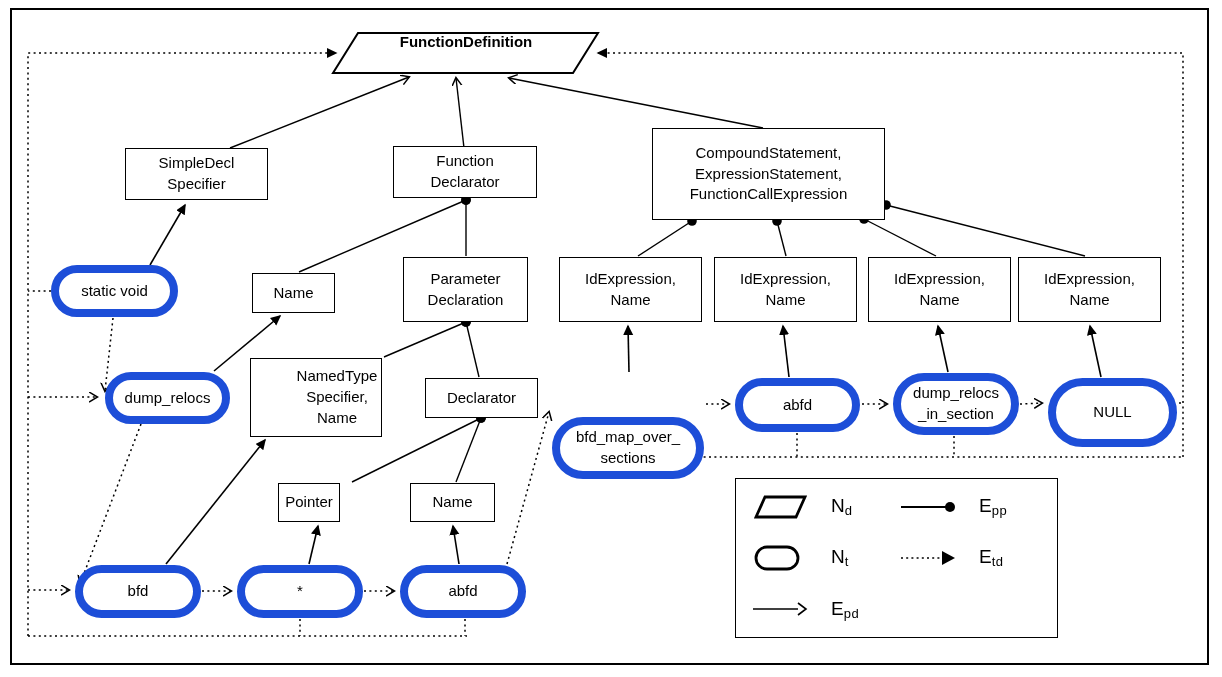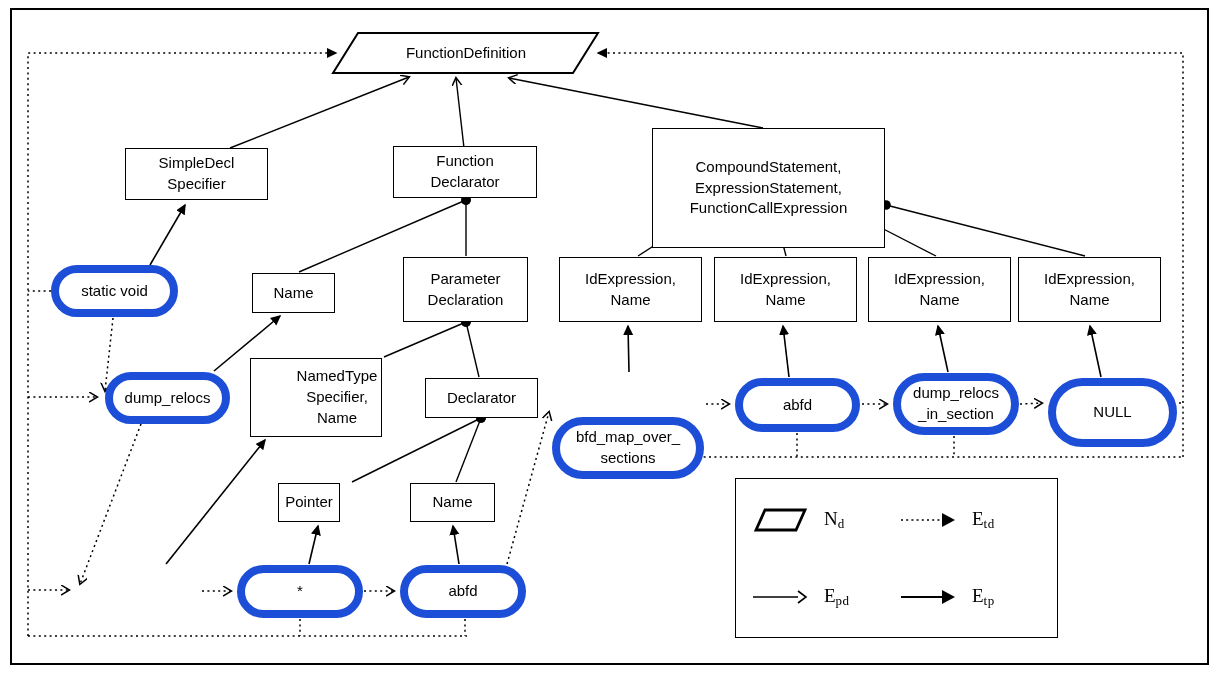--- a/index.html
+++ b/index.html
@@ -21,21 +21,21 @@
   .stadium{border:8px solid #1d4ed8;border-radius:999px;}
   .plabel{background:transparent;}
   .legend{
     position:absolute;left:735px;top:478px;width:323px;height:160px;
     border:1.6px solid #000;box-sizing:border-box;background:#fff;
     display:grid;grid-template-columns:148px 1fr;grid-auto-rows:1fr;
     align-items:center;padding:2px 0 2px 14px;
   }
   .lcell{display:flex;align-items:center;gap:12px;}
   .licon{width:62px;display:flex;justify-content:flex-start;align-items:center;flex:none;}
-  .llabel{font-family:Liberation Serif, serif;font-size:19px;line-height:1;}
+  .llabel{font-family:Liberation Sans, sans-serif;font-size:19px;line-height:1;margin-left:7px;}
   .llabel sub{font-size:13px;vertical-align:-3px;letter-spacing:.5px;}
 </style>
 </head>
 <body>
 
 <div class="stage">
   <div class="outer-border"></div>
 
   <svg class="edges" width="1222" height="677" viewBox="0 0 1222 677">
     <defs>
@@ -104,49 +104,50 @@
       <path d="M628,457 L1183,457"></path>
       <path d="M628,436 L628,457"></path>
       <path d="M797,433 L797,457"></path>
       <path d="M954,436 L954,457"></path>
       <path d="M1179,403 L1183,403"></path>
     </g>
 
     <polygon points="358,33 598,33 573,73 333,73" fill="#fff" stroke="#000" stroke-width="2"></polygon>
   </svg>
 
-  <div class="node plabel" style="left:376px;top:43px;width:180px;height:21px;">FunctionDefinition</div>
+  <div class="node plabel" style="left:376px;top:32px;width:180px;height:21px;font-weight:bold;">FunctionDefinition</div>
 
   <div class="node rect" style="left:125px;top:148px;width:143px;height:52px;">SimpleDecl
 Specifier</div>
   <div class="node rect" style="left:252px;top:273px;width:83px;height:40px;">Name</div>
   <div class="node rect" style="left:393px;top:146px;width:144px;height:52px;">Function
 Declarator</div>
   <div class="node rect" style="left:403px;top:257px;width:125px;height:65px;">Parameter
 Declaration</div>
-  <div class="node rect" style="left:652px;top:128px;width:233px;height:120px;">CompoundStatement,
+  <div class="node rect" style="left:652px;top:128px;width:233px;height:92px;">CompoundStatement,
 ExpressionStatement,
 FunctionCallExpression</div>
   <div class="node rect" style="left:559px;top:257px;width:143px;height:65px;">IdExpression,
 Name</div>
   <div class="node rect" style="left:714px;top:257px;width:143px;height:65px;">IdExpression,
 Name</div>
   <div class="node rect" style="left:868px;top:257px;width:143px;height:65px;">IdExpression,
 Name</div>
   <div class="node rect" style="left:1018px;top:257px;width:143px;height:65px;">IdExpression,
 Name</div>
   <div class="node rect" style="left:250px;top:358px;width:132px;height:79px;padding-left:42px;">NamedType
 Specifier,
 Name</div>
   <div class="node rect" style="left:425px;top:378px;width:113px;height:40px;">Declarator</div>
   <div class="node rect" style="left:278px;top:483px;width:62px;height:39px;">Pointer</div>
   <div class="node rect" style="left:410px;top:483px;width:85px;height:39px;">Name</div>
 
   <div class="node stadium" style="left:51px;top:265px;width:127px;height:52px;">static void</div>
   <div class="node stadium" style="left:105px;top:372px;width:125px;height:52px;">dump_relocs</div>
+  <div class="node stadium" style="left:75px;top:565px;width:126px;height:53px;">bfd</div>
   <div class="node stadium" style="left:237px;top:565px;width:126px;height:53px;">*</div>
   <div class="node stadium" style="left:400px;top:565px;width:126px;height:53px;">abfd</div>
   <div class="node stadium" style="left:552px;top:373px;width:152px;height:62px;margin-top:44px;">bfd_map_over_
 sections</div>
   <div class="node stadium" style="left:735px;top:378px;width:125px;height:54px;">abfd</div>
   <div class="node stadium" style="left:893px;top:373px;width:126px;height:62px;">dump_relocs
 _in_section</div>
   <div class="node stadium" style="left:1048px;top:378px;width:129px;height:69px;">NULL</div>
 
   <div class="legend">
@@ -154,38 +155,46 @@
       <span class="licon">
         <svg width="60" height="28">
             <polygon points="15,4 55,4 46,24 6,24" fill="none" stroke="#000" stroke-width="2.8"></polygon>
           </svg>
       </span>
       <span class="llabel"><span>N</span><sub>d</sub></span>
     </div>
     <div class="lcell">
       <span class="licon">
         <svg width="62" height="28">
+            <line x1="3" y1="14" x2="50" y2="14" stroke="#000" stroke-width="1.8"></line>
+            <circle cx="52" cy="14" r="5" fill="#000"></circle>
+          </svg>
+      </span>
+      <span class="llabel"><span>E</span><sub>pp</sub></span>
+    </div>
+    <div class="lcell">
+      <span class="licon">
+        <svg width="60" height="30">
+            <rect x="6" y="4" width="42" height="22" rx="11" fill="none" stroke="#000" stroke-width="2.8"></rect>
+          </svg>
+      </span>
+      <span class="llabel"><span>N</span><sub>t</sub></span>
+    </div>
+    <div class="lcell">
+      <span class="licon">
+        <svg width="62" height="28">
             <line x1="3" y1="14" x2="44" y2="14" stroke="#000" stroke-width="1.6" stroke-dasharray="2 3.2"></line>
             <polygon points="44,7 57,14 44,21" fill="#000"></polygon>
           </svg>
       </span>
       <span class="llabel"><span>E</span><sub>td</sub></span>
     </div>
     <div class="lcell">
       <span class="licon">
         <svg width="62" height="28">
             <line x1="3" y1="14" x2="48" y2="14" stroke="#000" stroke-width="1.6"></line>
             <path d="M48,8 L56,14 L48,20" fill="none" stroke="#000" stroke-width="1.6"></path>
           </svg>
       </span>
       <span class="llabel"><span>E</span><sub>pd</sub></span>
     </div>
-    <div class="lcell">
-      <span class="licon">
-        <svg width="62" height="28">
-            <line x1="3" y1="14" x2="44" y2="14" stroke="#000" stroke-width="1.8"></line>
-            <polygon points="44,7 57,14 44,21" fill="#000"></polygon>
-          </svg>
-      </span>
-      <span class="llabel"><span>E</span><sub>tp</sub></span>
-    </div>
   </div>
 </div>
 
 </body></html>

